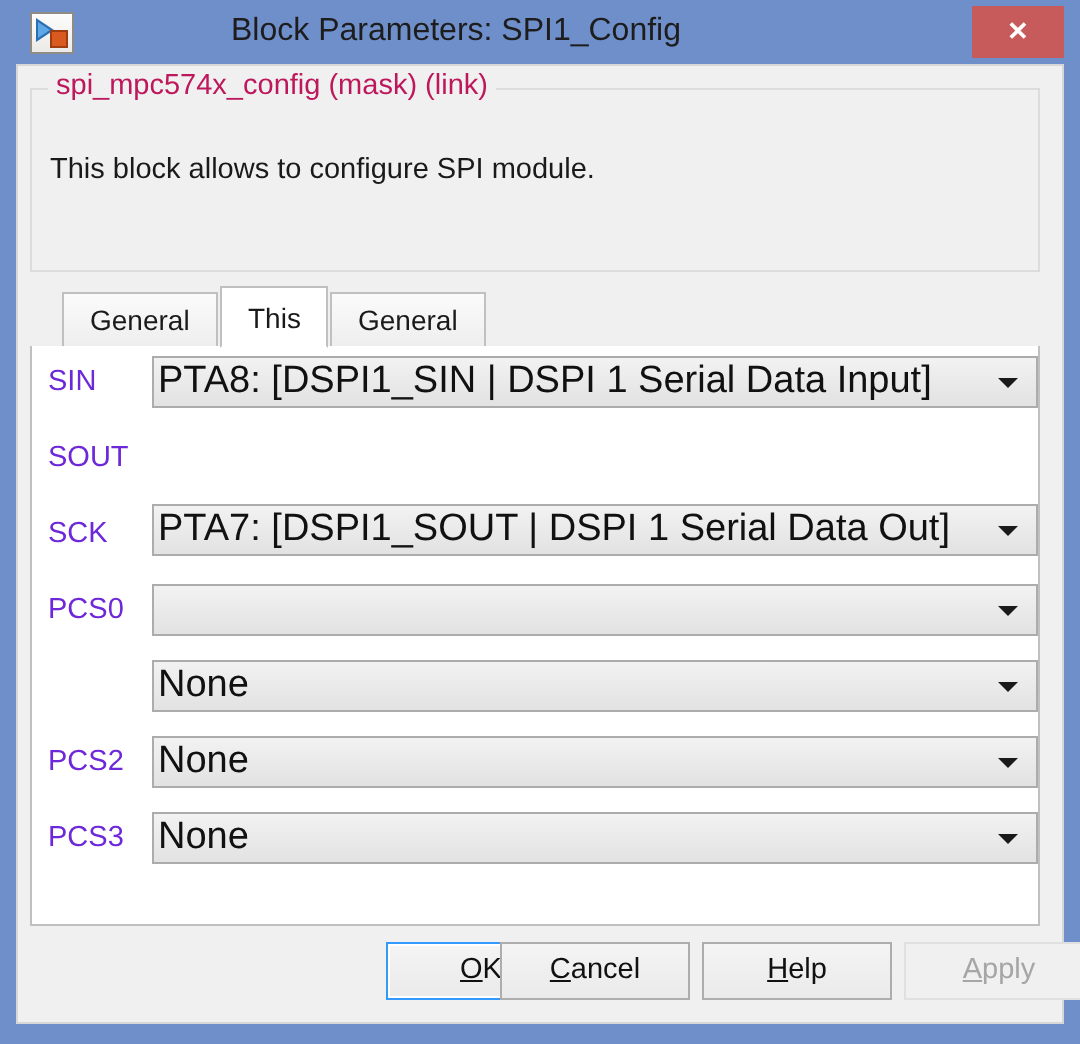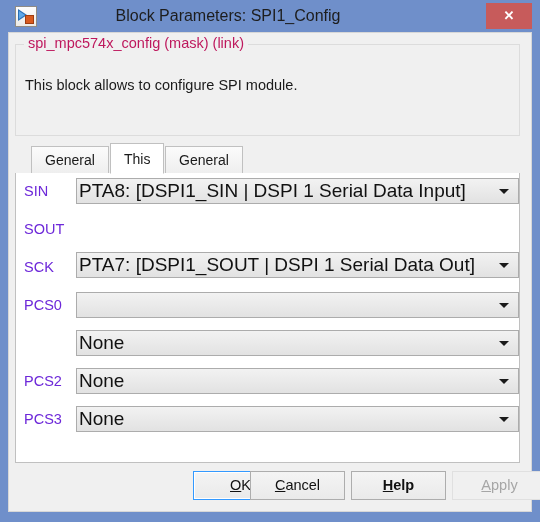--- a/index.html
+++ b/index.html
@@ -322,18 +322,18 @@
           <div class="combo" style="left: 60px; width: 443px;">
             <div class="combo-text" style="width: 413px;">None</div>
             <div class="combo-arrow"></div>
           </div>
         </div>
       </div>
 
     <div class="footer">
       <div class="btn default" style="left:152px;margin-left:32px;" id="btn-ok"><u>O</u>K</div>
       <div class="btn" style="left:241px;" id="btn-cancel"><u>C</u>ancel</div>
-      <div class="btn" style="left:342px;font-weight:bold;" id="btn-help"><u>H</u>elp</div>
+      <div class="btn" style="left:342px;" id="btn-help"><u>H</u>elp</div>
       <div class="btn disabled" style="left:443px;" id="btn-apply"><u>A</u>pply</div>
     </div>
 
   </div>
 </div>
 
 </body></html>

